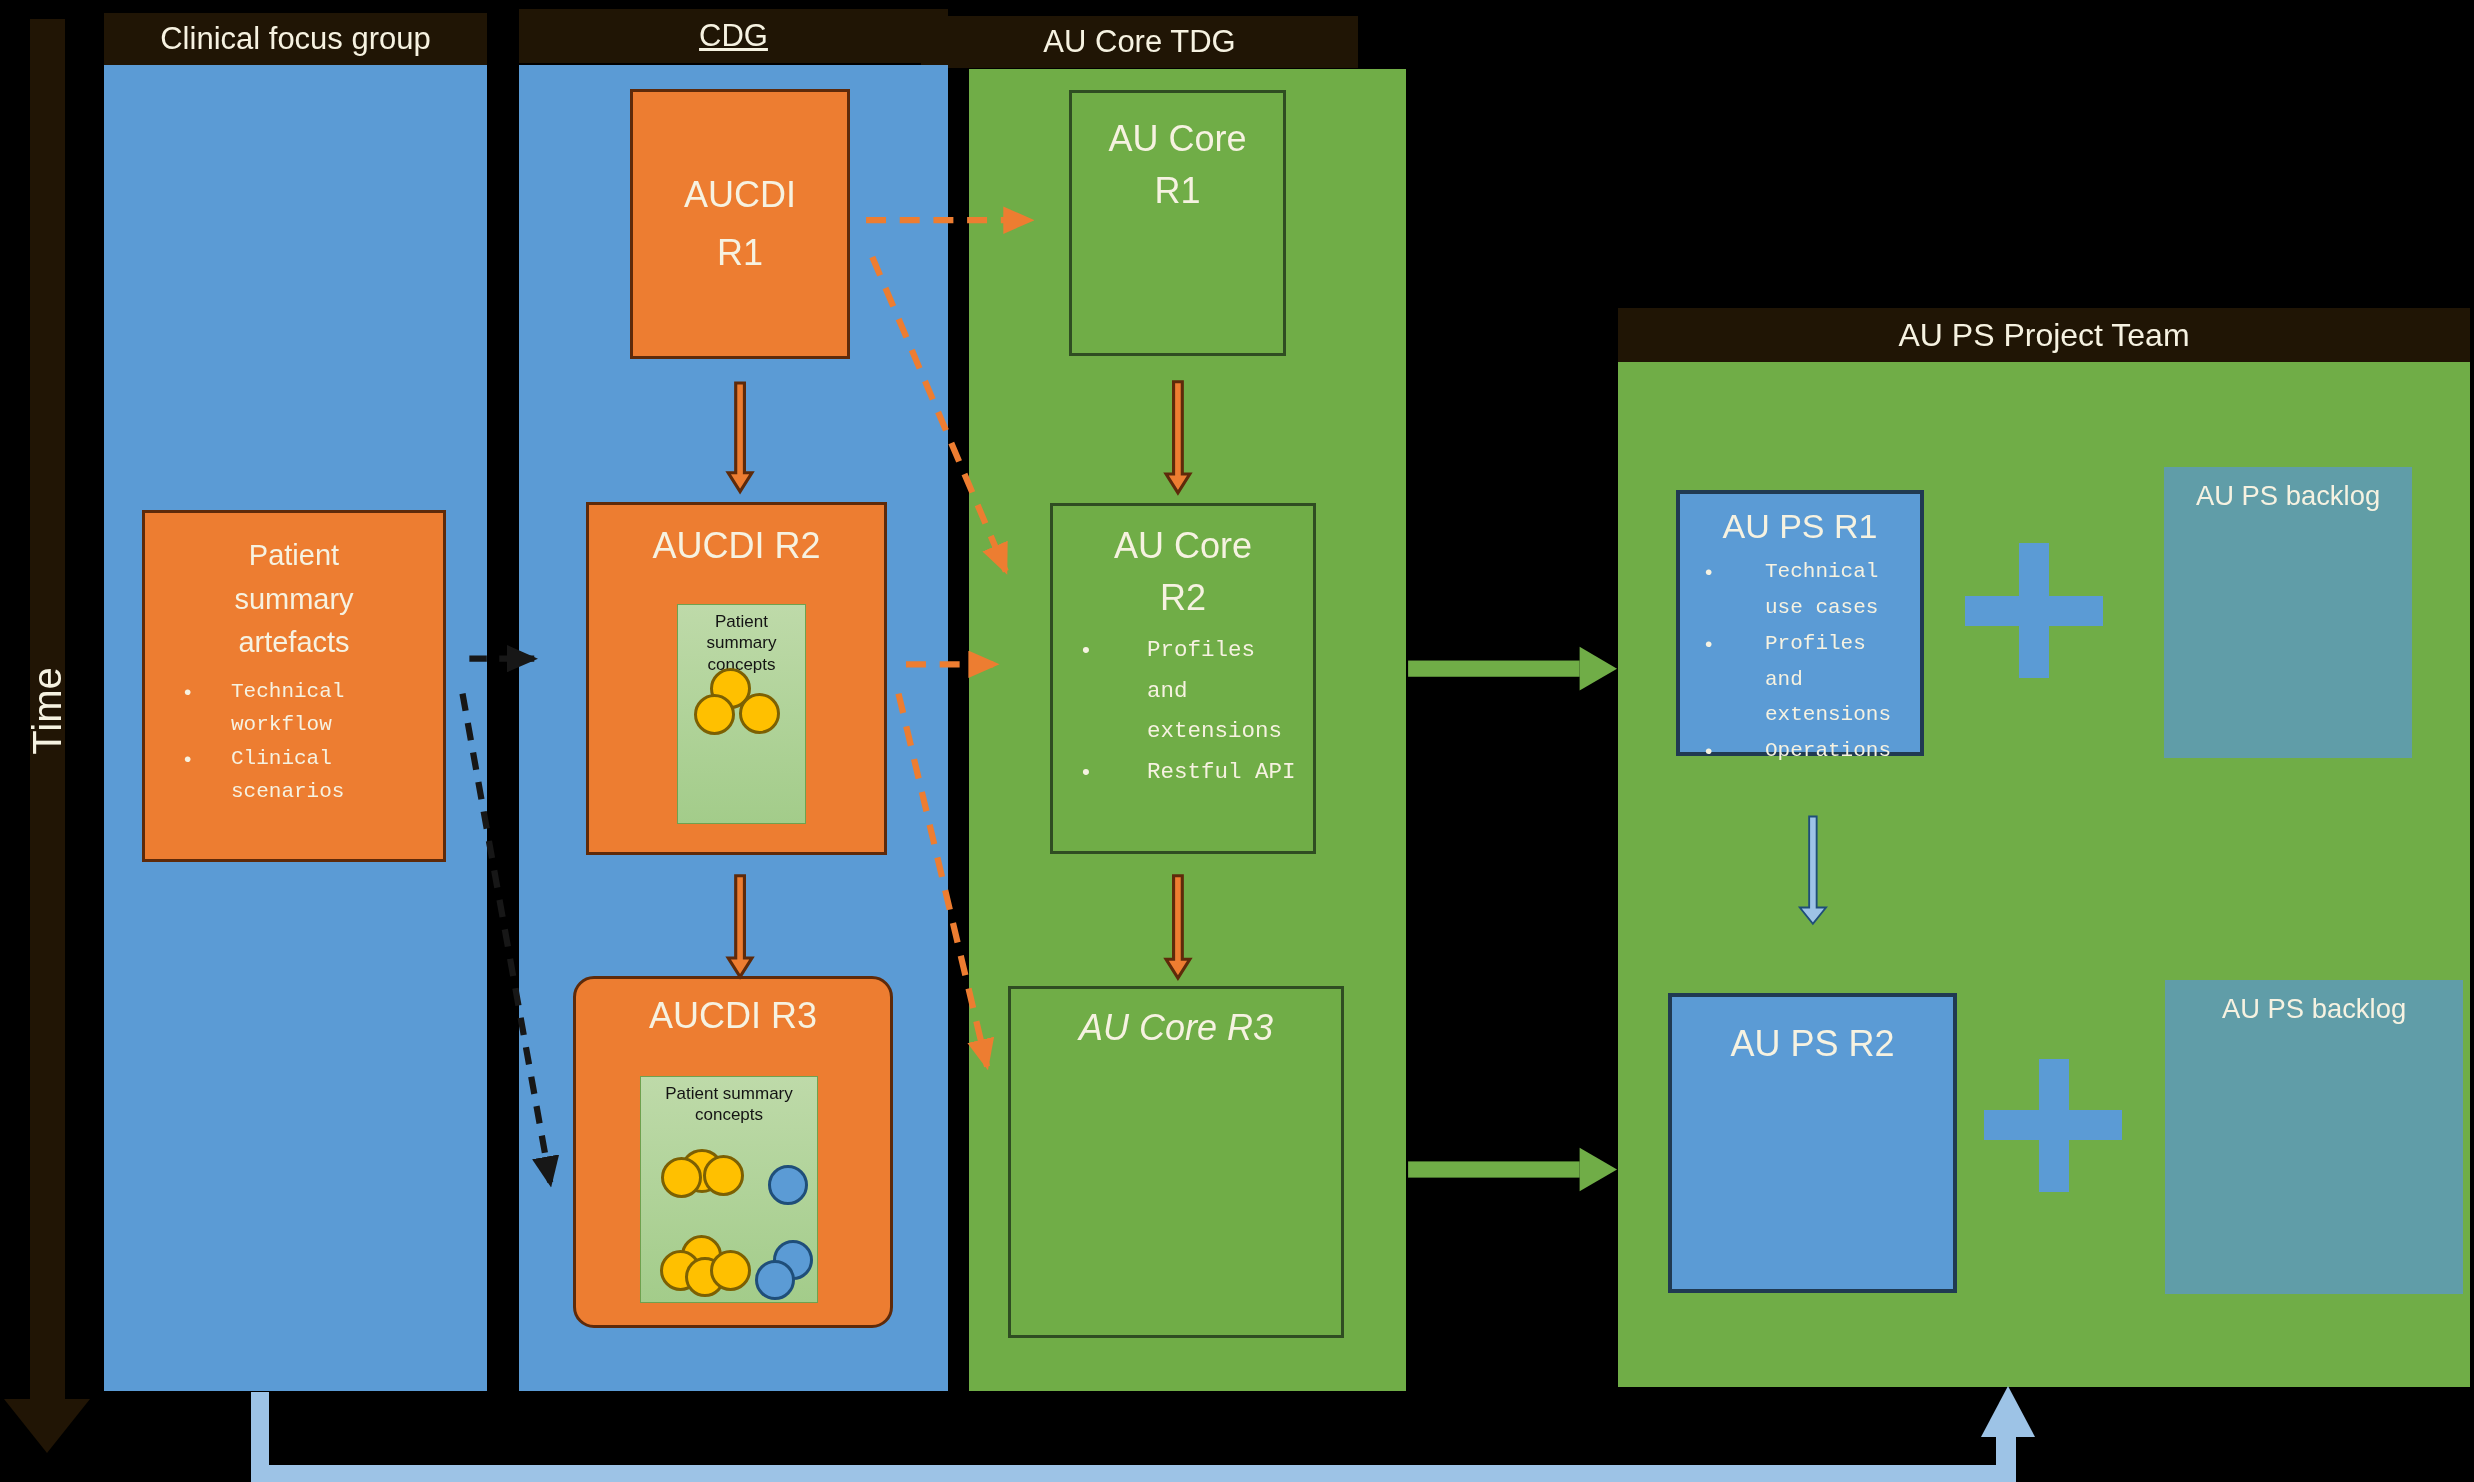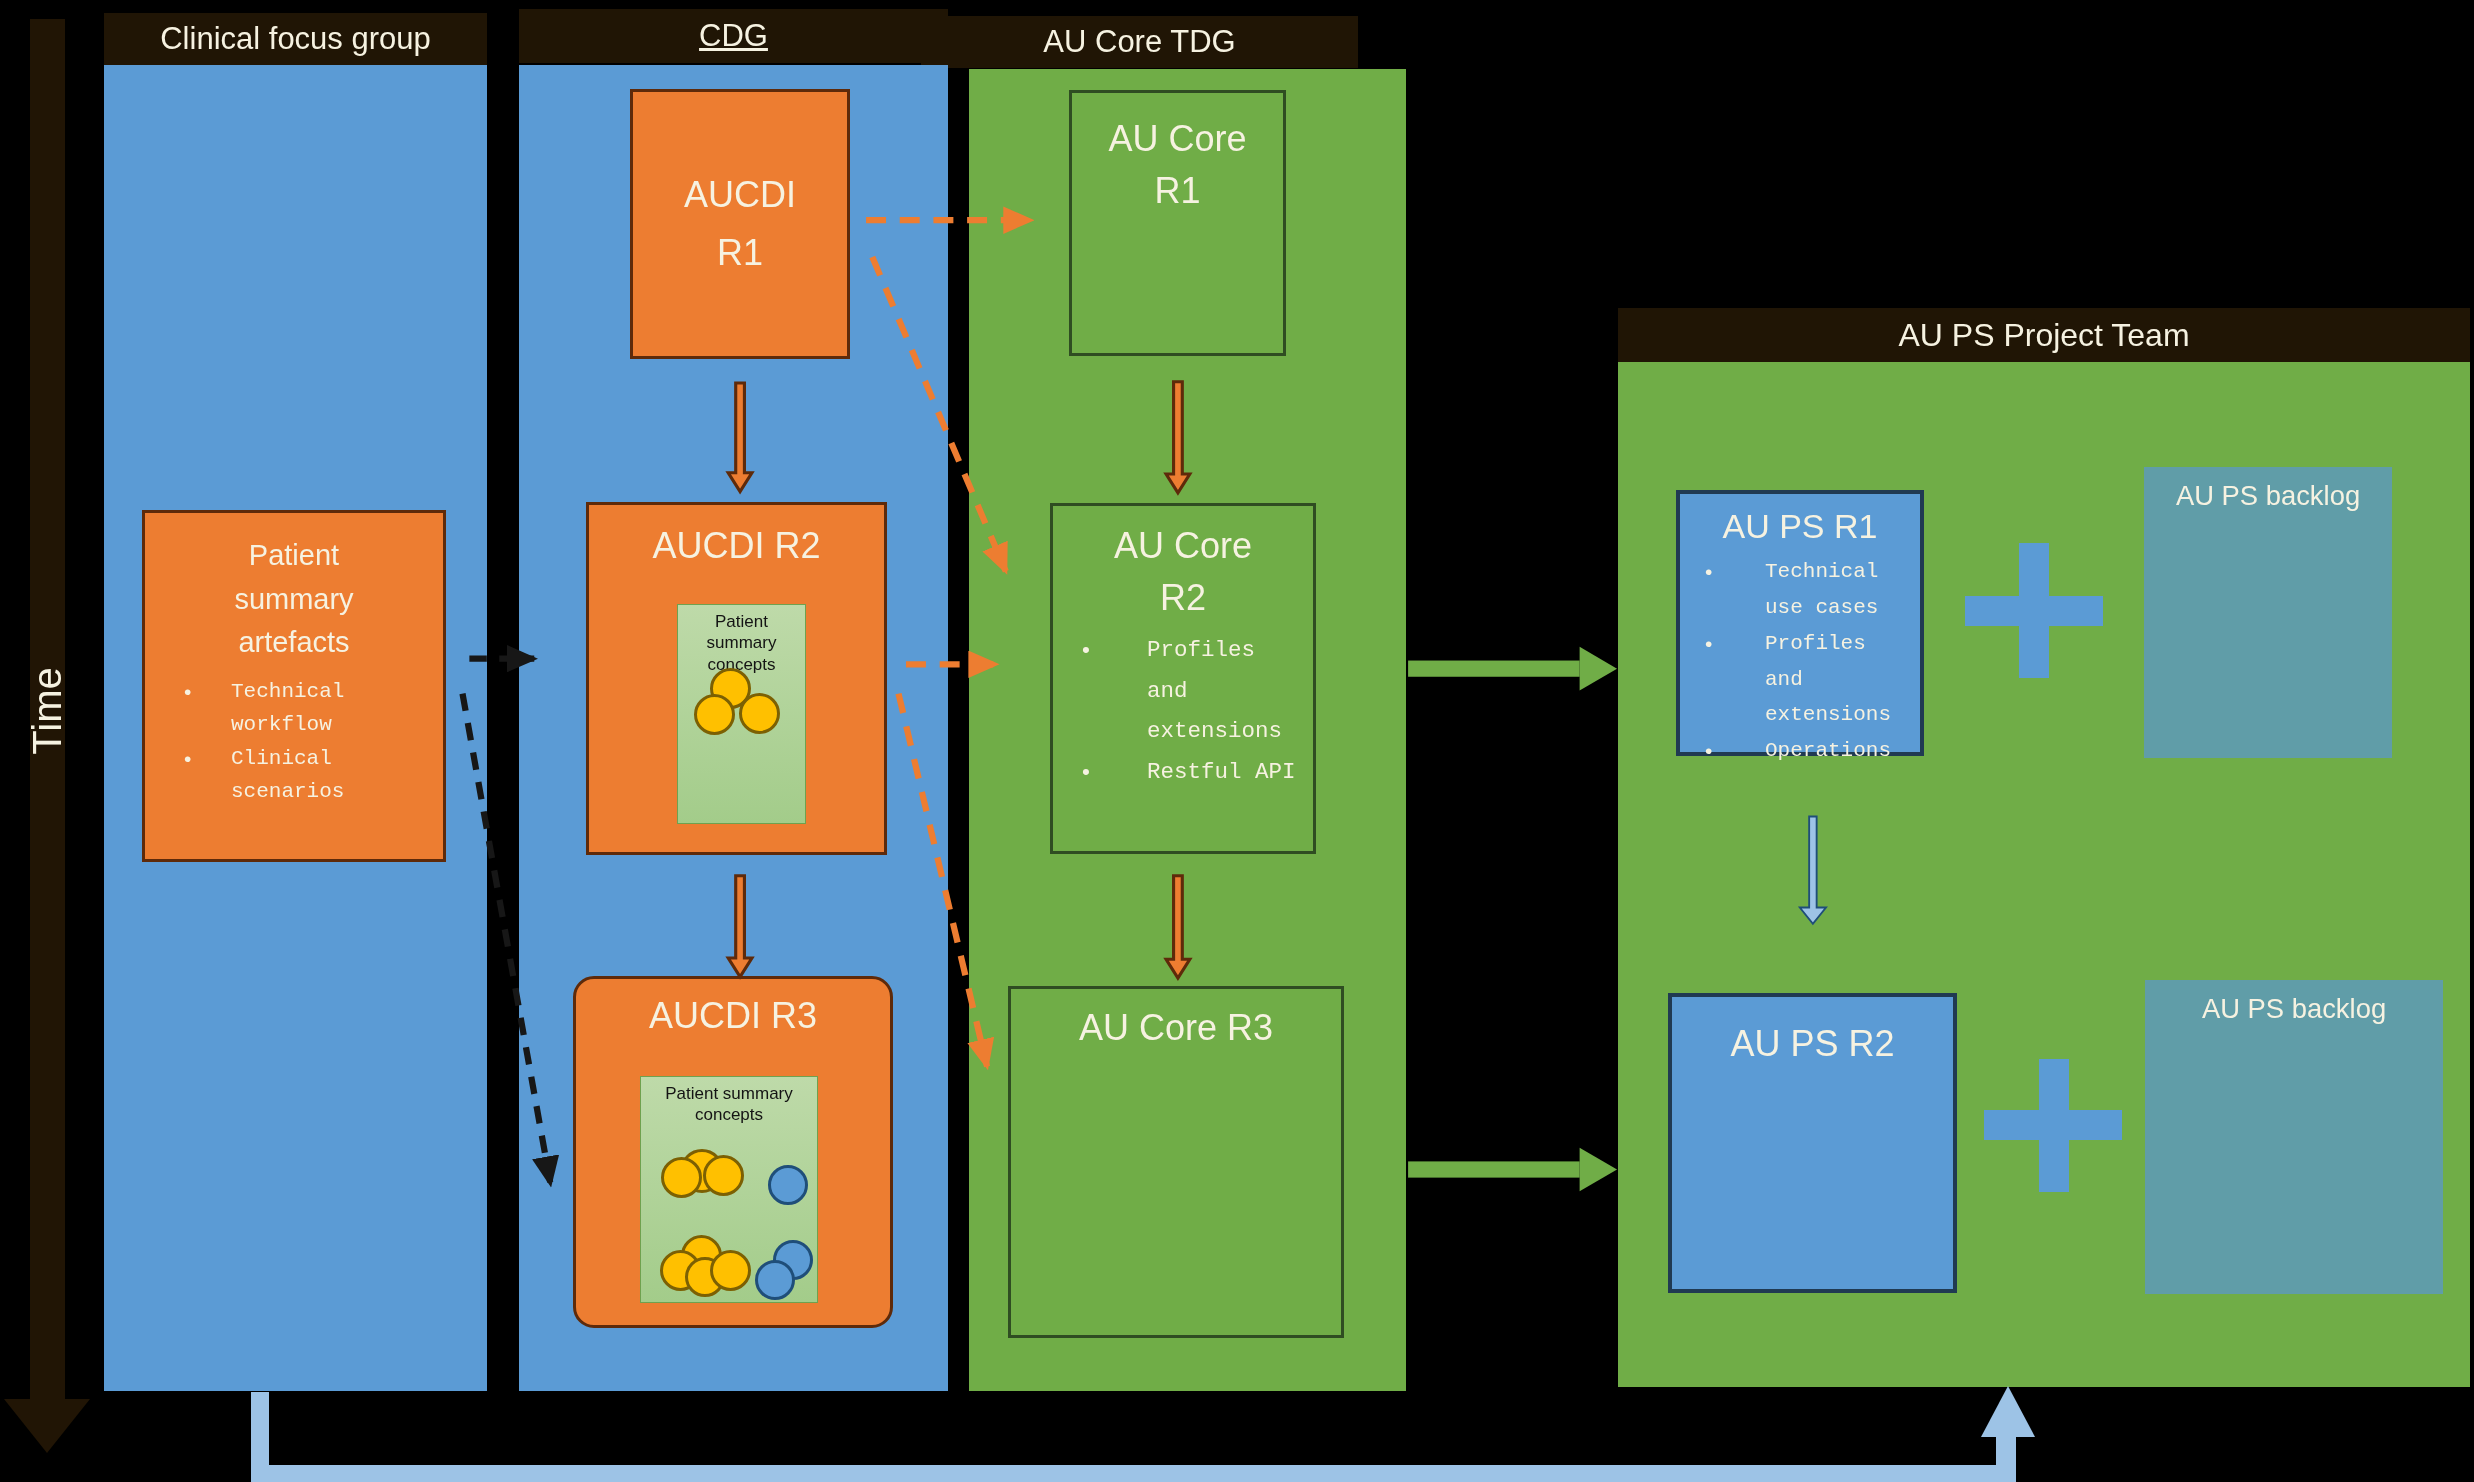--- a/index.html
+++ b/index.html
@@ -7,21 +7,21 @@
          font-family:"Liberation Sans",sans-serif;color:#f6f2e1;}
   .hdr{position:absolute;background:#201505;color:#f6f2e1;font-size:31px;
        display:flex;align-items:center;justify-content:center;white-space:nowrap;}
   .lane{position:absolute;}
   .lane.blue{background:#5b9bd5;}
   .lane.green{background:#70ad47;}
   .box{position:absolute;box-sizing:border-box;text-align:center;}
   .box.orange{background:#ed7d31;border:3.7px solid #5e2a0a;}
   .box.greenbox{background:#70ad47;border:3.1px solid #2f4d22;}
   .box.bluebox{background:#5b9bd5;border:4.4px solid #203a52;}
-  .box.teal{background:#609da8;}
+  .box.teal{background:#609da8;margin-left:20px;}
   .title{font-size:36px;line-height:1.45;white-space:pre-line;}
   .prelines{white-space:pre-line;}
   .centerfill{display:flex;align-items:center;justify-content:center;height:100%;line-height:1.6;}
   .bullets{margin-top:8.7px;text-align:left;}
   .brow{display:flex;align-items:flex-start;}
   .bdot::before{content:"\2022";}
   .bdot{flex:0 0 auto;text-align:left;}
   .btxt{flex:1 1 auto;font-family:Liberation Mono, monospace;}
   .innerbox{position:absolute;box-sizing:border-box;border:1.9px solid #6fa14f;
             background:linear-gradient(180deg,#bedaa9 0%,#a3cc8a 100%);
@@ -65,21 +65,21 @@
   #inner2{left:88px;top:99px;width:129px;height:220px;}
   #inner3{left:64px;top:97px;width:178px;height:227px;}
   
   #aucore1{left:1069px;top:90px;width:217px;height:266px;}
   #aucore1 .title{padding-top:20px;}
   #aucore2{left:1050px;top:503px;width:266px;height:351px;}
   #aucore2 .title{padding-top:13.7px;}
   #aucore2 .bullets{font-size:22.5px;line-height:1.8;margin-top:6.2px;padding-left:29px;padding-right:7.5px;}
   #aucore2 .bdot{width:65px;}
   #aucore3{left:1008px;top:986px;width:336px;height:352px;}
-  #aucore3 .title{padding-top:12.5px;}
+  #aucore3 .title{padding-top:12.5px;font-style:italic;}
   
   #aups1{left:1676px;top:490px;width:248px;height:266px;}
   #aups1 .title{font-size:34px;padding-top:7.5px;}
   #aups1 .bullets{font-size:21px;line-height:1.7;margin-top:3.7px;padding-left:25px;padding-right:5px;}
   #aups1 .bdot{width:60px;}
   #aups2{left:1668px;top:993px;width:289px;height:300px;}
   #aups2 .title{padding-top:21px;}
   #backlog1{left:2144px;top:467px;width:248px;height:291px;}
   #backlog2{left:2145px;top:980px;width:298px;height:314px;}
   .backlog-label{font-size:27.4px;padding-top:12.5px;}

